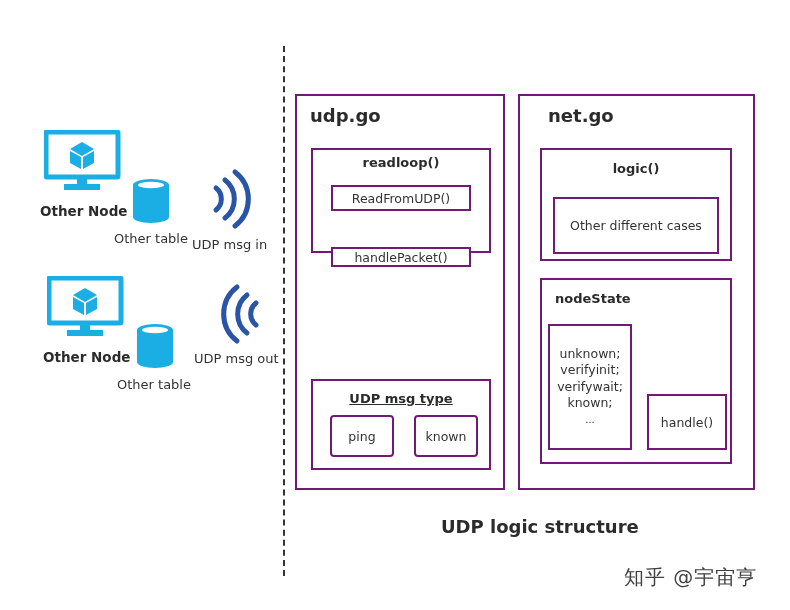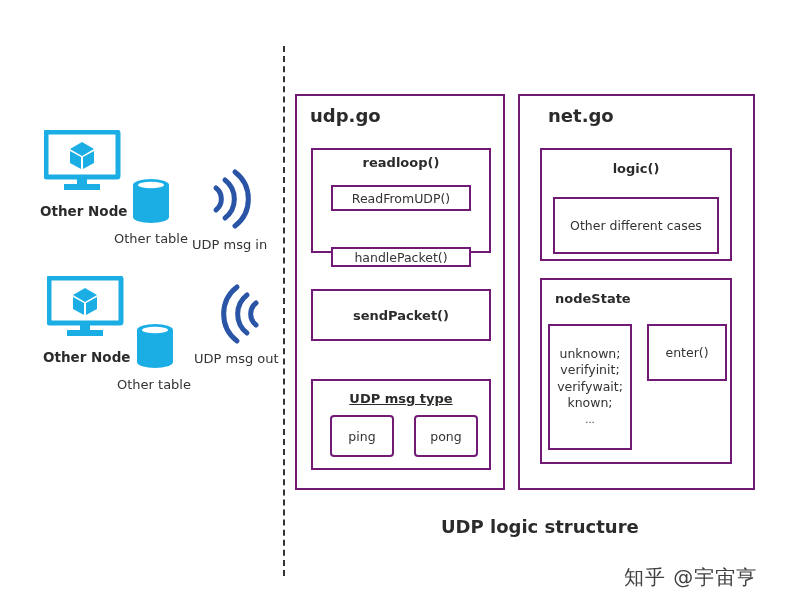--- a/index.html
+++ b/index.html
@@ -83,44 +83,43 @@
 
 <div class="box" style="left:295px;top:94px;width:210px;height:396px;">
   <div class="abs title-lg" style="left:13px;top:9px;">udp.go</div>
 
   <div class="box" style="left:14px;top:52px;width:180px;height:105px;">
     <div class="abs title-md" style="left:0;right:0;top:5px;text-align:center;">readloop()</div>
     <div class="box center-text small" style="left:18px;top:35px;width:140px;height:26px;">ReadFromUDP()</div>
     <div class="box center-text small" style="left:18px;top:69px;width:140px;height:20px;margin-top:28px;">handlePacket()</div>
   </div>
 
-  <div class="box center-text title-md" style="left:14px;top:193px;width:180px;height:52px;">sendPacket()</div>
 
   <div class="box" style="left:14px;top:283px;width:180px;height:91px;">
     <div class="abs title-md" style="left:0;right:0;top:10px;text-align:center;text-decoration:underline;">UDP msg type</div>
     <div class="box rounded center-text small" style="left:17px;top:34px;width:64px;height:42px;">ping</div>
-    <div class="box rounded center-text small" style="left:101px;top:34px;width:64px;height:42px;">pong</div>
+    <div class="box rounded center-text small" style="left:101px;top:34px;width:64px;height:42px;">known</div>
   </div>
 </div>
 
 <div class="box" style="left:518px;top:94px;width:237px;height:396px;">
   <div class="abs title-lg" style="left:28px;top:9px;">net.go</div>
 
   <div class="box" style="left:20px;top:52px;width:192px;height:113px;">
     <div class="abs title-md" style="left:0;right:0;top:11px;text-align:center;">logic()</div>
     <div class="box center-text small" style="left:11px;top:47px;width:166px;height:57px;">Other different cases</div>
   </div>
 
   <div class="box" style="left:20px;top:182px;width:192px;height:186px;">
     <div class="abs title-md" style="left:13px;top:11px;">nodeState</div>
     <div class="box center-text" style="left:6px;top:44px;width:84px;height:126px;flex-direction:column;">
       <div class="states">unknown;</div>
       <div class="states">verifyinit;</div>
       <div class="states">verifywait;</div>
       <div class="states">known;</div>
       <div class="states" style="font-size:10px;">...</div>
     </div>
-    <div class="box center-text small" style="left:105px;top:44px;width:80px;height:57px;">enter()</div>
+    <div class="box center-text small" style="left:105px;top:114px;width:80px;height:56px;">handle()</div>
   </div>
 </div>
 
 <div class="abs caption" style="left:429px;top:516px;margin-left:12px;">UDP logic structure</div>
 <div class="abs watermark" style="left:624px;top:564px;">知乎 @宇宙亨</div>
 
 </body></html>

